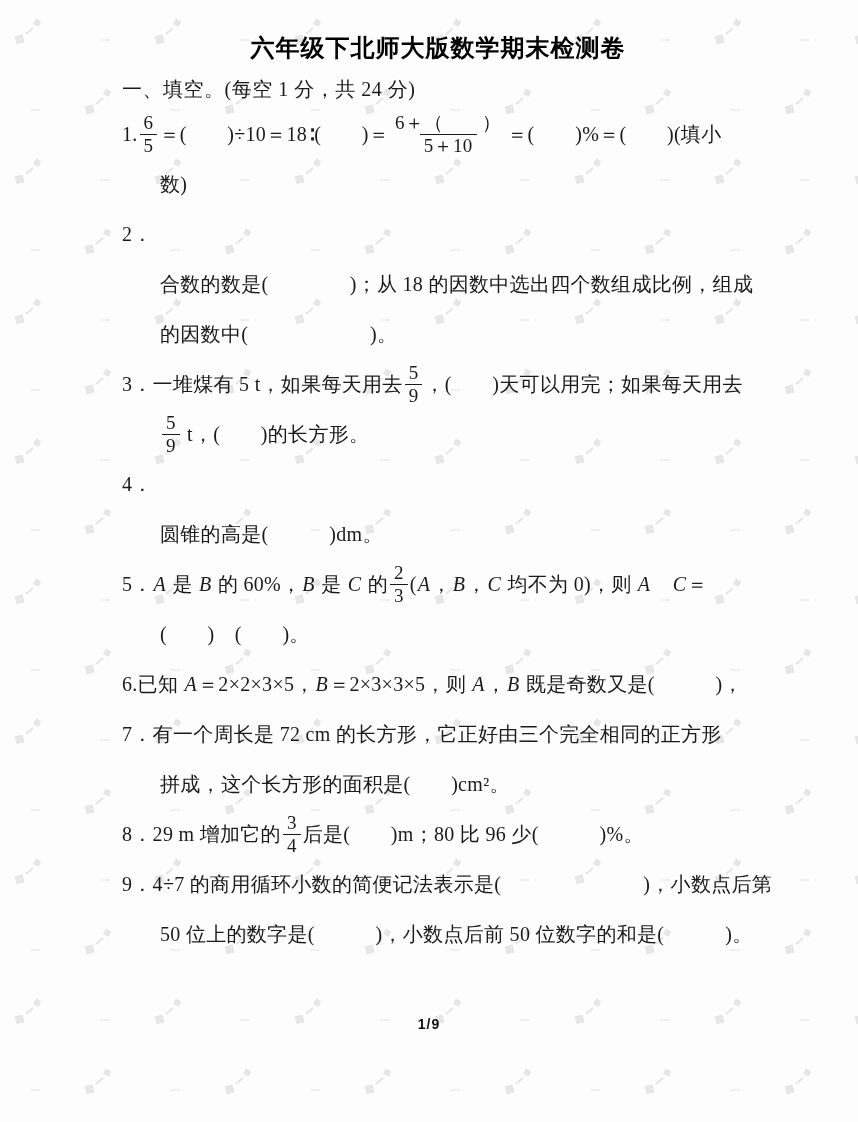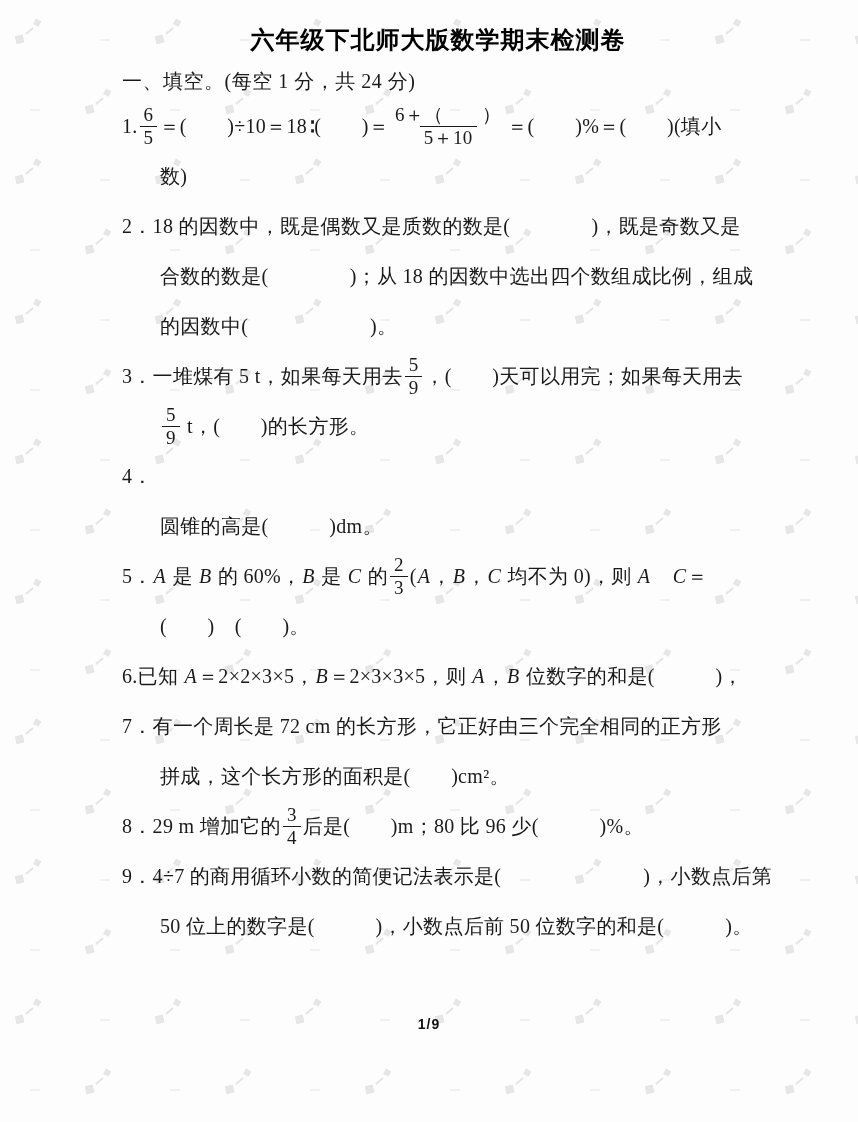--- a/index.html
+++ b/index.html
@@ -6,21 +6,21 @@
   body{
     width:858px;height:1122px;position:relative;overflow:hidden;
     background:#fdfdfd;color:#1a1a1a;
     font-family:"Liberation Serif","DejaVu Serif",serif;
   }
   .watermark{position:absolute;left:0;top:0;z-index:0;}
   .sheet{position:relative;z-index:1;padding:24px 104px 0 122px;}
   .title{
     font-family:"Liberation Sans","DejaVu Sans",sans-serif;
     font-weight:700;font-size:24px;line-height:1.3;color:#000;
-    text-align:center;margin:0;letter-spacing:1px;
+    text-align:center;margin:8px;letter-spacing:1px;
   }
   .section-heading{
     font-size:20px;line-height:28px;margin-top:12px;letter-spacing:0.5px;
   }
   #questions{margin-top:6px;}
   .q{margin:0;}
   .qline{
     display:flex;align-items:center;min-height:50px;
     font-size:20px;white-space:pre;letter-spacing:0.3px;
   }
@@ -63,38 +63,38 @@
 
 <div class="sheet">
   <h1 class="title">六年级下北师大版数学期末检测卷</h1>
   <div class="section-heading">一、填空。(每空 1 分，共 24 分)</div>
   <div id="questions">
       <div class="q">
         <div class="qline"><span class="qnum">1.</span><span class="frac"><span class="num">6</span><span class="den">5</span></span><span class="seg">＝(　　)÷10＝18∶(　　)＝</span><span class="frac"><span class="num">6＋（　　）</span><span class="den">5＋10</span></span><span class="seg">＝(　　)%＝(　　)(填小</span></div>
         <div class="qline cont"><span class="seg">数)</span></div>
       </div>
       <div class="q">
-        <div class="qline"><span class="qnum">2．</span><span class="seg">18 的因数中，既是偶数又是质数的数是(　　　　)，既是奇数又是</span></div>
+        <div class="qline"><span class="qnum">2．</span></div>
         <div class="qline cont"><span class="seg">合数的数是(　　　　)；从 18 的因数中选出四个数组成比例，组成</span></div>
         <div class="qline cont"><span class="seg">的因数中(　　　　　　)。</span></div>
       </div>
       <div class="q">
         <div class="qline"><span class="qnum">3．</span><span class="seg">一堆煤有 5 t，如果每天用去</span><span class="frac"><span class="num">5</span><span class="den">9</span></span><span class="seg">，(　　)天可以用完；如果每天用去</span></div>
         <div class="qline cont"><span class="frac"><span class="num">5</span><span class="den">9</span></span><span class="seg"> t，(　　)的长方形。</span></div>
       </div>
       <div class="q">
         <div class="qline"><span class="qnum">4．</span></div>
         <div class="qline cont"><span class="seg">圆锥的高是(　　　)dm。</span></div>
       </div>
       <div class="q">
         <div class="qline"><span class="qnum">5．</span><i class="seg">A</i><span class="seg"> 是 </span><i class="seg">B</i><span class="seg"> 的 60%，</span><i class="seg">B</i><span class="seg"> 是 </span><i class="seg">C</i><span class="seg"> 的</span><span class="frac"><span class="num">2</span><span class="den">3</span></span><span class="seg">(</span><i class="seg">A</i><span class="seg">，</span><i class="seg">B</i><span class="seg">，</span><i class="seg">C</i><span class="seg"> 均不为 0)，则 </span><i class="seg">A</i><span class="seg">　</span><i class="seg">C</i><span class="seg">＝</span></div>
         <div class="qline cont"><span class="seg">(　　)　(　　)。</span></div>
       </div>
       <div class="q">
-        <div class="qline"><span class="qnum">6.</span><span class="seg">已知 </span><i class="seg">A</i><span class="seg">＝2×2×3×5，</span><i class="seg">B</i><span class="seg">＝2×3×3×5，则 </span><i class="seg">A</i><span class="seg">，</span><i class="seg">B</i><span class="seg"> 位数字的和是(　　　)，</span></div>
+        <div class="qline"><span class="qnum">6.</span><span class="seg">已知 </span><i class="seg">A</i><span class="seg">＝2×2×3×5，</span><i class="seg">B</i><span class="seg">＝2×3×3×5，则 </span><i class="seg">A</i><span class="seg">，</span><i class="seg">B</i><span class="seg"> 既是奇数又是(　　　)，</span></div>
       </div>
       <div class="q">
         <div class="qline"><span class="qnum">7．</span><span class="seg">有一个周长是 72 cm 的长方形，它正好由三个完全相同的正方形</span></div>
         <div class="qline cont"><span class="seg">拼成，这个长方形的面积是(　　)cm²。</span></div>
       </div>
       <div class="q">
         <div class="qline"><span class="qnum">8．</span><span class="seg">29 m 增加它的</span><span class="frac"><span class="num">3</span><span class="den">4</span></span><span class="seg">后是(　　)m；80 比 96 少(　　　)%。</span></div>
       </div>
       <div class="q">
         <div class="qline"><span class="qnum">9．</span><span class="seg">4÷7 的商用循环小数的简便记法表示是(　　　　　　　)，小数点后第</span></div>

